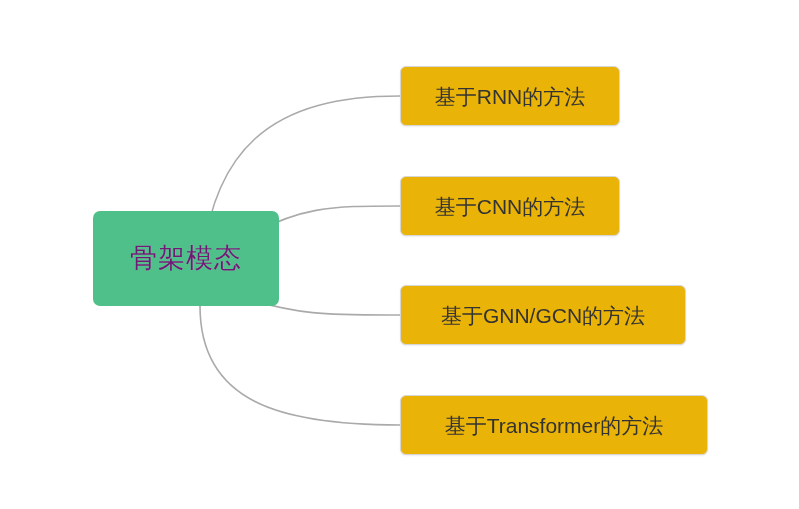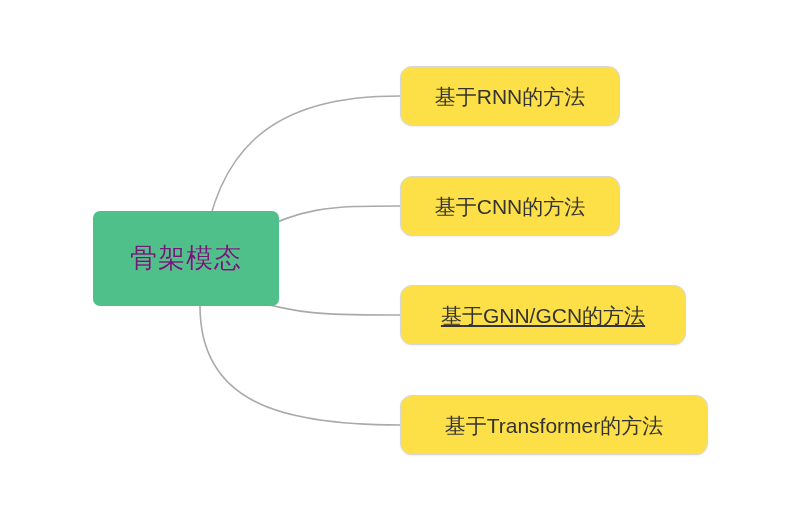--- a/index.html
+++ b/index.html
@@ -50,23 +50,23 @@
     white-space: nowrap;
   }
 
   .branch-node {
     position: absolute;
     z-index: 2;
     box-sizing: border-box;
     display: flex;
     align-items: center;
     justify-content: center;
-    background: #fde047;
+    background: #eab308;
     border: 1px solid #d7d7d7;
-    border-radius: 12px;
+    border-radius: 6px;
     box-shadow: 0 1px 2px rgba(0,0,0,0.07);
     color: #333333;
     font-size: 21px;
     line-height: 1;
     white-space: nowrap;
   }
 </style>
 </head>
 <body>
 
@@ -84,21 +84,21 @@
   </div>
 
   <div class="branch-node" style="left:400px; top:66px; width:220px; height:60px;">
     <span>基于RNN的方法</span>
   </div>
 
   <div class="branch-node" style="left:400px; top:176px; width:220px; height:60px;">
     <span>基于CNN的方法</span>
   </div>
 
-  <div class="branch-node" style="left:400px; top:285px; width:286px; height:60px;text-decoration:underline;">
+  <div class="branch-node" style="left:400px; top:285px; width:286px; height:60px;">
     <span>基于GNN/GCN的方法</span>
   </div>
 
   <div class="branch-node" style="left:400px; top:395px; width:308px; height:60px;">
     <span>基于Transformer的方法</span>
   </div>
 
 </div>
 
 </body></html>

